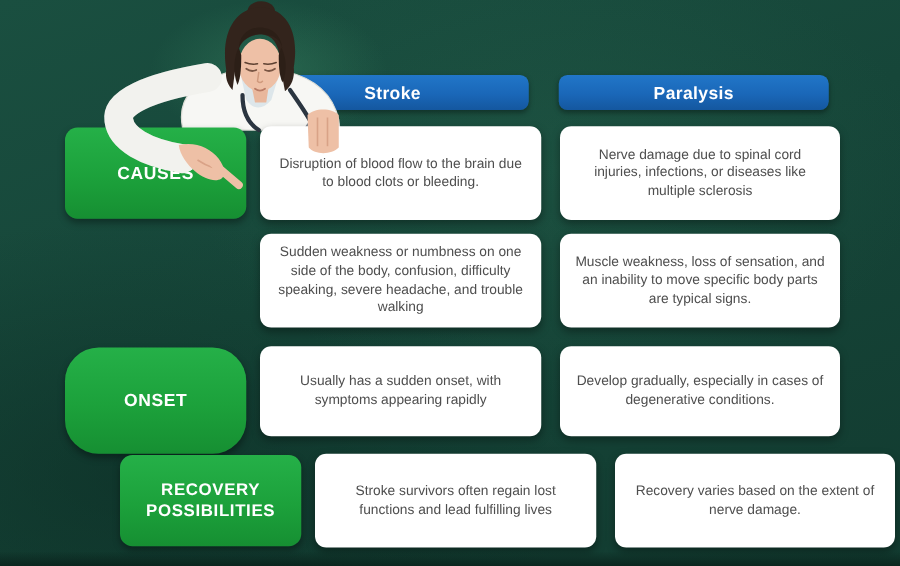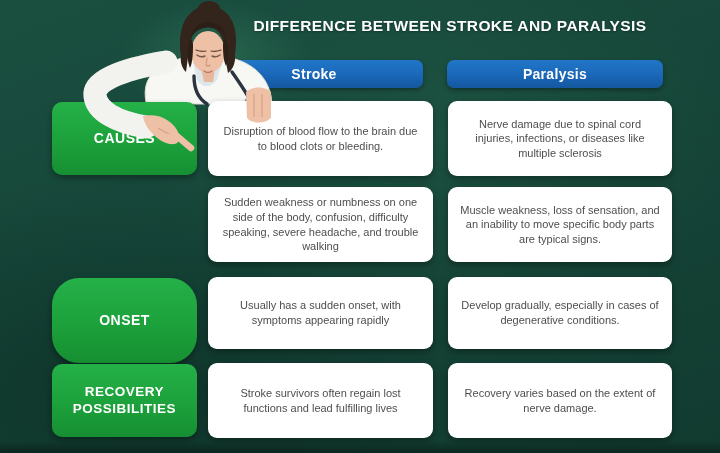--- a/index.html
+++ b/index.html
@@ -59,37 +59,36 @@
     color:#4e4e4e; font-size:11px; line-height:1.32; text-align:center;
     display:flex; align-items:center; justify-content:center;
     padding:6px 12px; box-shadow:0 3px 7px rgba(0,0,0,.35);
   }
   .cell.c1 { left:208px; width:225px; }
   .cell.c2 { left:448px; width:224px; }
 
   .r1 { top:101px; height:75px; }
   .r2 { top:187px; height:75px; }
   .r3 { top:277px; height:72px; }
-  .r4 { top:363px; height:75px; }
+  .r4 { top:363px; height:75px;margin-left:44px; }
   .row-label.r1 { top:102px; height:73px; }
   .row-label.r2 { top:188px; height:73px; }
   .row-label.r3 { top:278px; height:85px;border-radius:27px; }
   .row-label.r4 { top:364px; height:73px; }
 
   .doctor-body { position:absolute; left:40px; top:0; z-index:2; }
   .doctor-arm  { position:absolute; left:40px; top:0; z-index:3; }
 </style>
 </head>
 <body>
 
 <div class="stage">
 
   <div class="doctor-glow"></div>
 
-  <div class="page-title">DIFFERENCE BETWEEN STROKE AND PARALYSIS</div>
 
   <div class="col-header stroke">Stroke</div>
   <div class="col-header paralysis">Paralysis</div>
 
   <svg class="doctor-body" width="250" height="170" viewBox="40 0 250 170">
 
     <path d="M146,102 C141,76 158,64 186,57 L228,57 C254,63 267,77 271,96 L272,104 L146,104 Z" fill="#f7f7f4" stroke="#dcddd6" stroke-width="1"></path>
 
     <path d="M192,57 L224,57 L217,80 C210,88 203,88 197,80 Z" fill="#dde6ea"></path>
 

